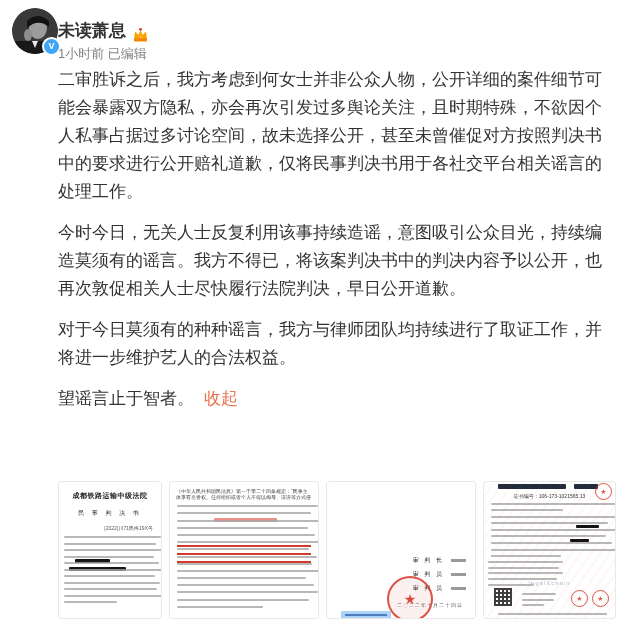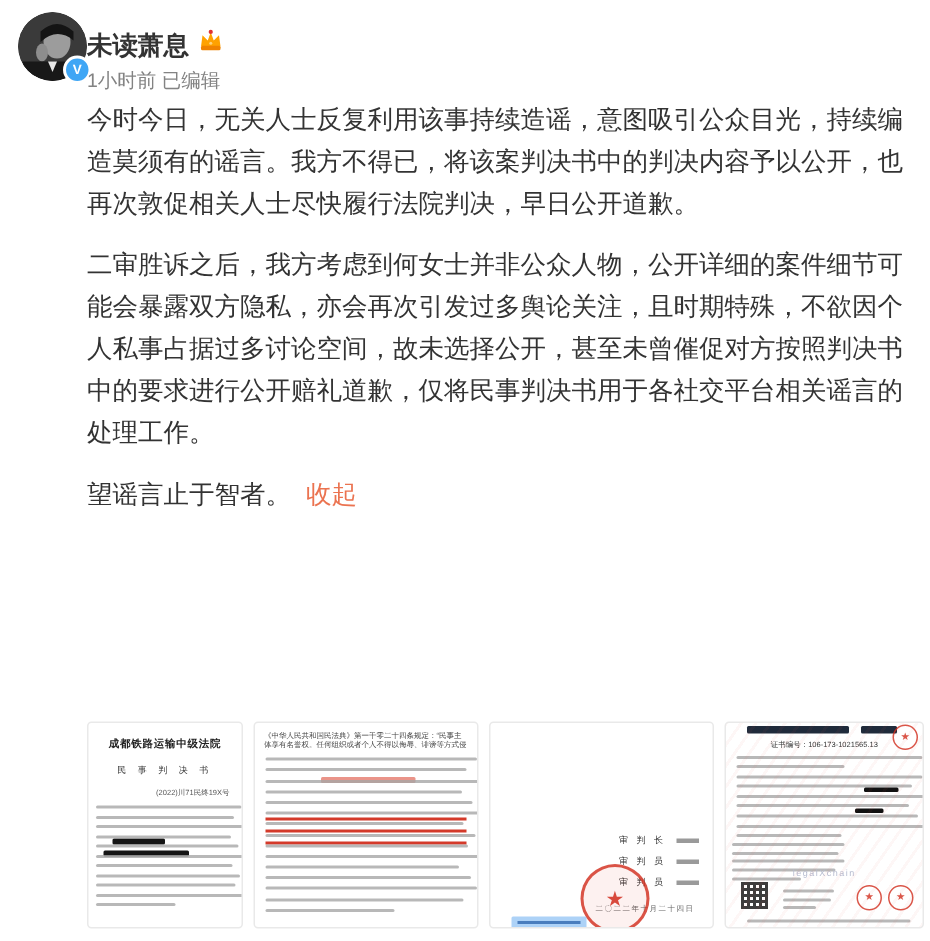--- a/index.html
+++ b/index.html
@@ -9,21 +9,21 @@
     -webkit-font-smoothing:antialiased;
   }
   
   .avatar{position:absolute;left:12px;top:8px;width:46px;height:46px;cursor:pointer}
   .avatar svg{display:block;border-radius:50%}
   .vbadge{
     position:absolute;right:-3px;bottom:-2px;width:15px;height:15px;
     background:#3fa6f5;border:2px solid #fff;border-radius:50%;
     color:#fff;font-size:9px;font-weight:bold;line-height:15px;text-align:center;
   }
-  .name-row{position:absolute;left:58px;top:19px;display:flex;align-items:flex-start;gap:6px}
+  .name-row{position:absolute;left:58px;top:19px;display:flex;align-items:flex-end;gap:6px}
   .name{font-size:17px;font-weight:bold;color:#333;cursor:pointer}
   .crown{width:17px;height:15px;display:inline-block}
   .meta{position:absolute;left:58px;top:45px;font-size:13px;color:#838383}
   
   .content{position:absolute;left:58px;top:66px;width:554px;font-size:17px;line-height:28px;color:#333}
   .content p{margin:0 0 13px 0}
   .content p.tail{margin:0}
   .collapse{color:#eb7350;margin-left:10px;text-decoration:none;cursor:pointer}
   
   .atts{position:absolute;left:58px;top:481px;display:flex;gap:7px}
@@ -103,22 +103,23 @@
   <svg class="crown" viewBox="0 0 17 15">
     <polygon points="2,12 3,4.5 6.5,8 8.5,2.5 10.5,8 14,4.5 15,12" fill="#ffa200"></polygon>
     <rect x="2" y="11.5" width="13" height="3" rx="1" fill="#f08300"></rect>
     <circle cx="8.5" cy="2.3" r="1.4" fill="#e03131"></circle>
     <circle cx="8.5" cy="9.8" r="1" fill="#ffd27a"></circle>
   </svg>
 </div>
 <div class="meta">1小时前 已编辑</div>
 
 <div class="content">
+  <p>二审胜诉之后，我方考虑到何女士并非公众人物，公开详细的案件细节可能会暴露双方隐私，亦会再次引发过多舆论关注，且时期特殊，不欲因个人私事占据过多讨论空间，故未选择公开，甚至未曾催促对方按照判决书中的要求进行公开赔礼道歉，仅将民事判决书用于各社交平台相关谣言的处理工作。</p>
   <p>今时今日，无关人士反复利用该事持续造谣，意图吸引公众目光，持续编造莫须有的谣言。我方不得已，将该案判决书中的判决内容予以公开，也再次敦促相关人士尽快履行法院判决，早日公开道歉。</p>
-  <p>二审胜诉之后，我方考虑到何女士并非公众人物，公开详细的案件细节可能会暴露双方隐私，亦会再次引发过多舆论关注，且时期特殊，不欲因个人私事占据过多讨论空间，故未选择公开，甚至未曾催促对方按照判决书中的要求进行公开赔礼道歉，仅将民事判决书用于各社交平台相关谣言的处理工作。</p>
+  <p>对于今日莫须有的种种谣言，我方与律师团队均持续进行了取证工作，并将进一步维护艺人的合法权益。</p>
   <p class="tail"><span>望谣言止于智者。</span><a class="collapse">收起</a></p>
 </div>
 
 <div class="atts">
 
   <div class="card c1">
     <div class="d1-court">成都铁路运输中级法院</div>
     <div class="d1-title">民 事 判 决 书</div>
     <div class="d1-case">(2022)川71民终19X号</div>
     <div class="c4-group">

